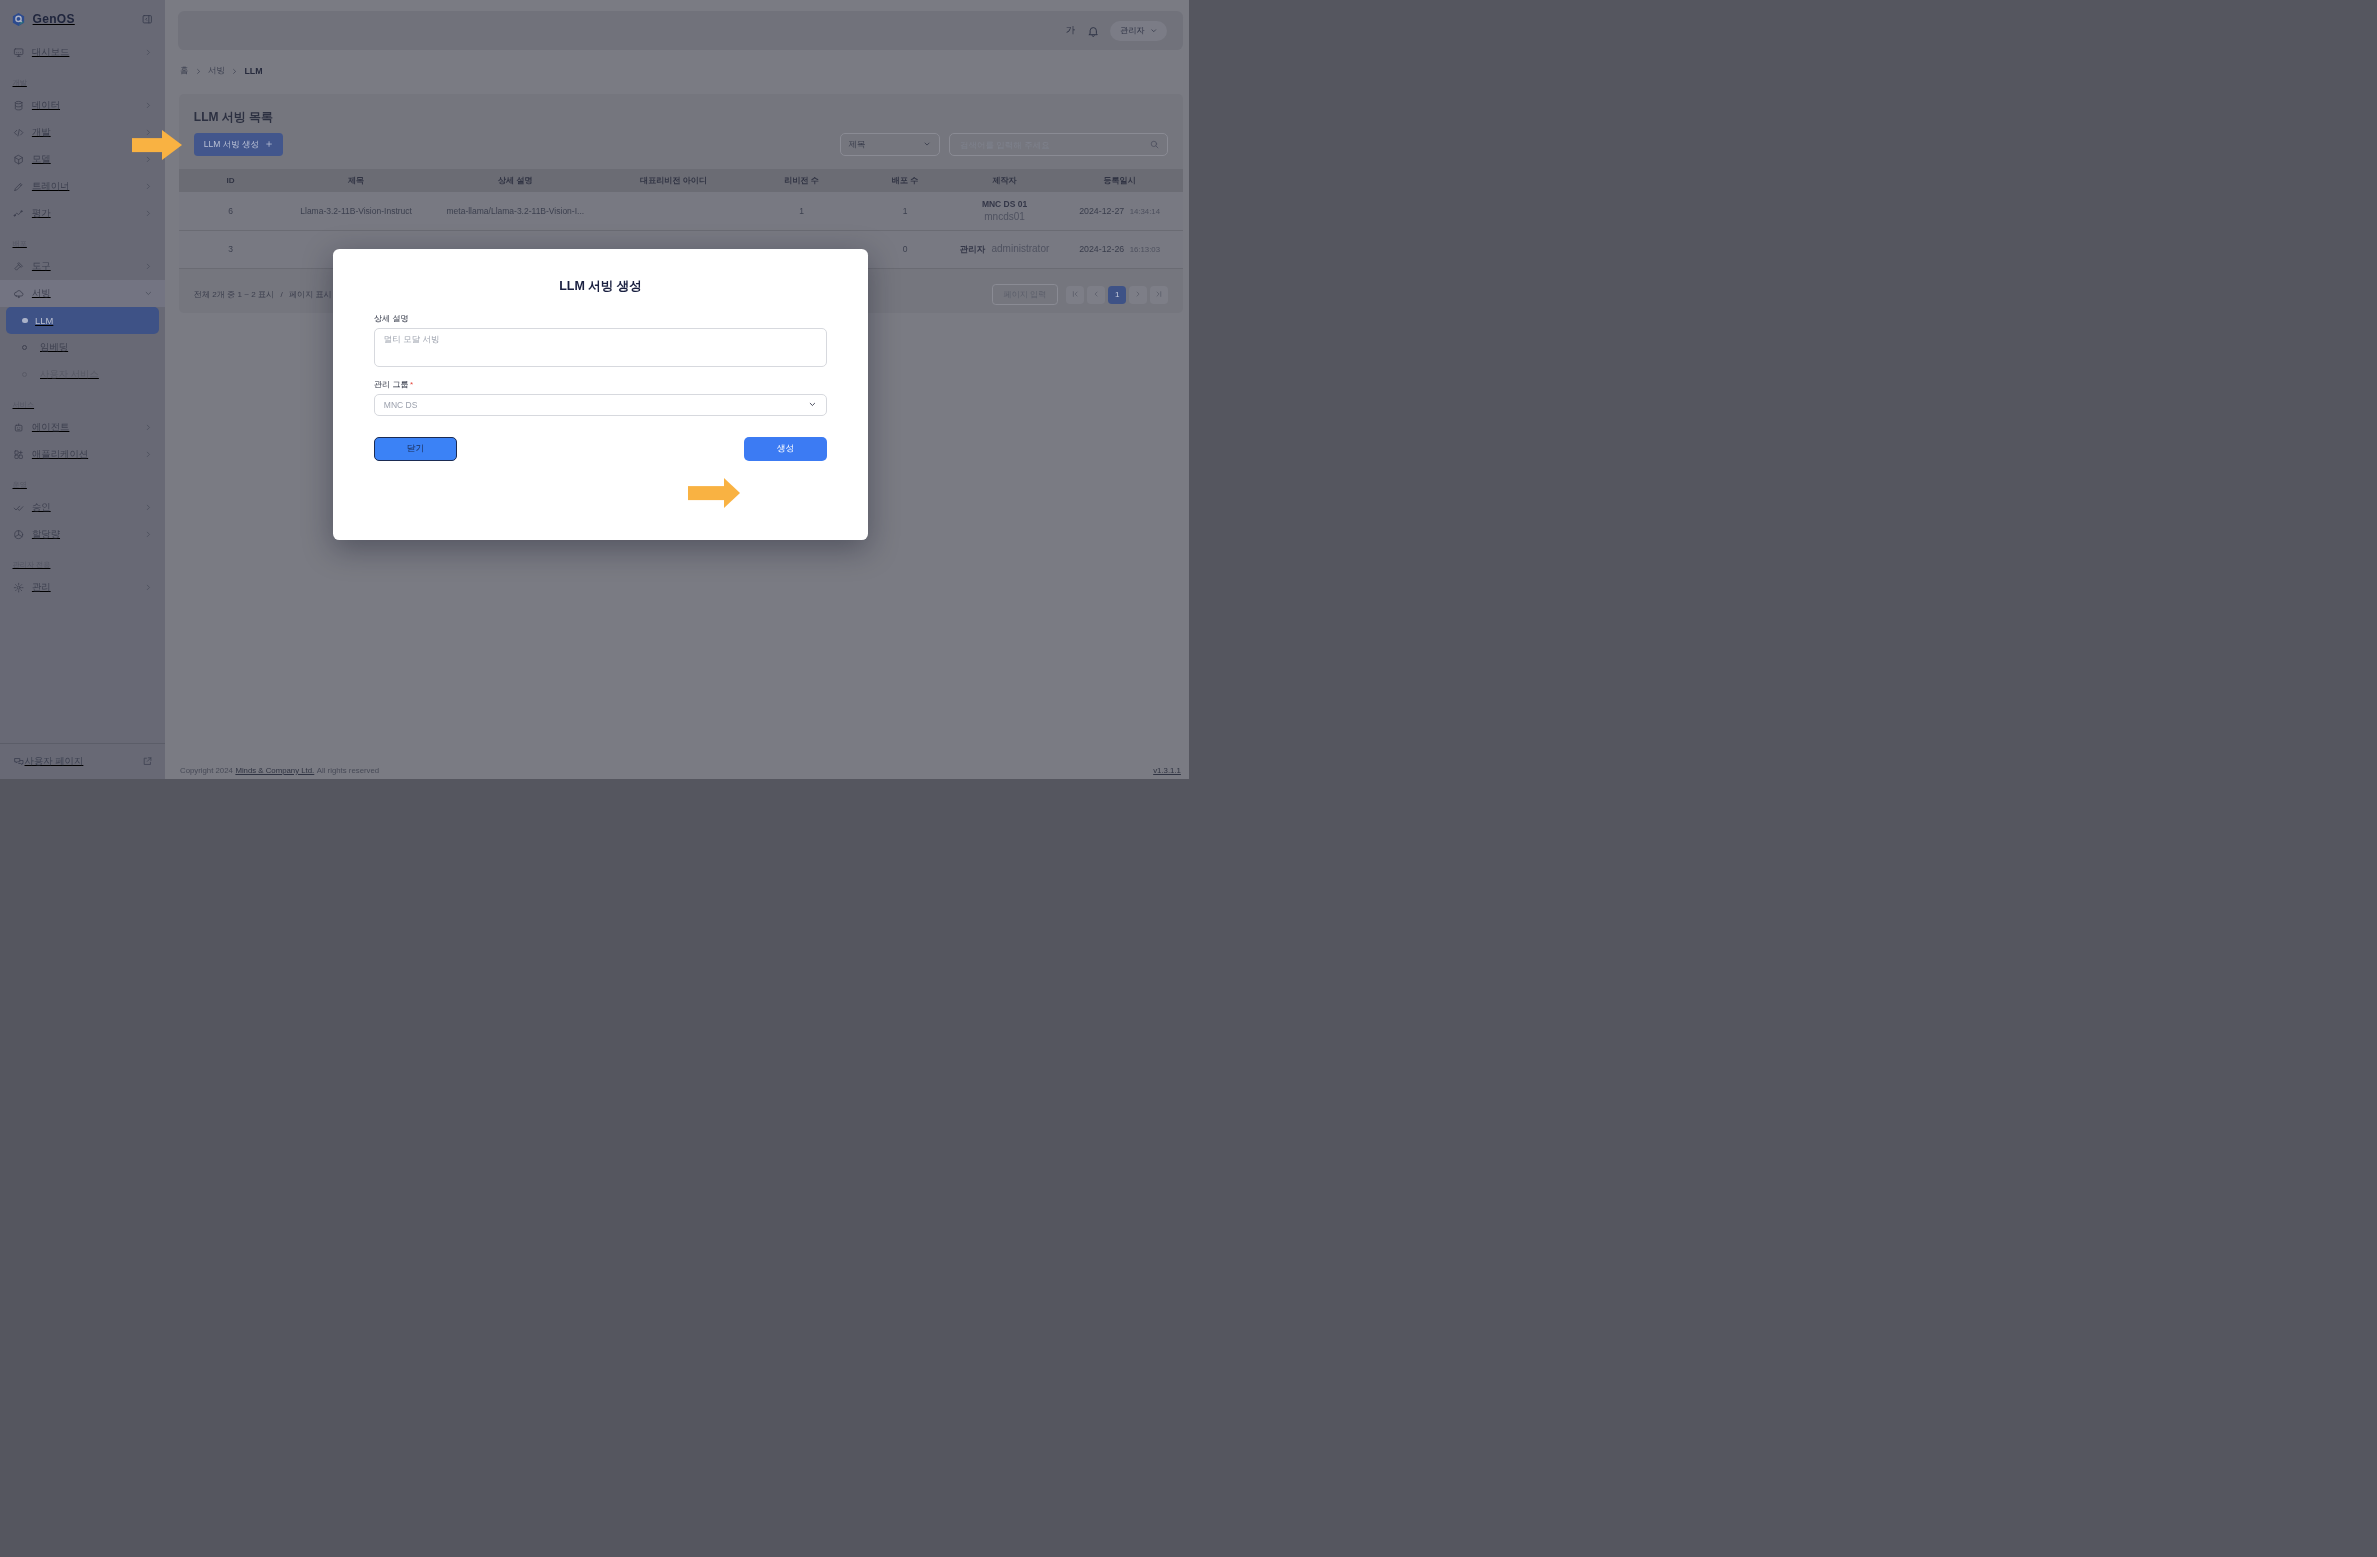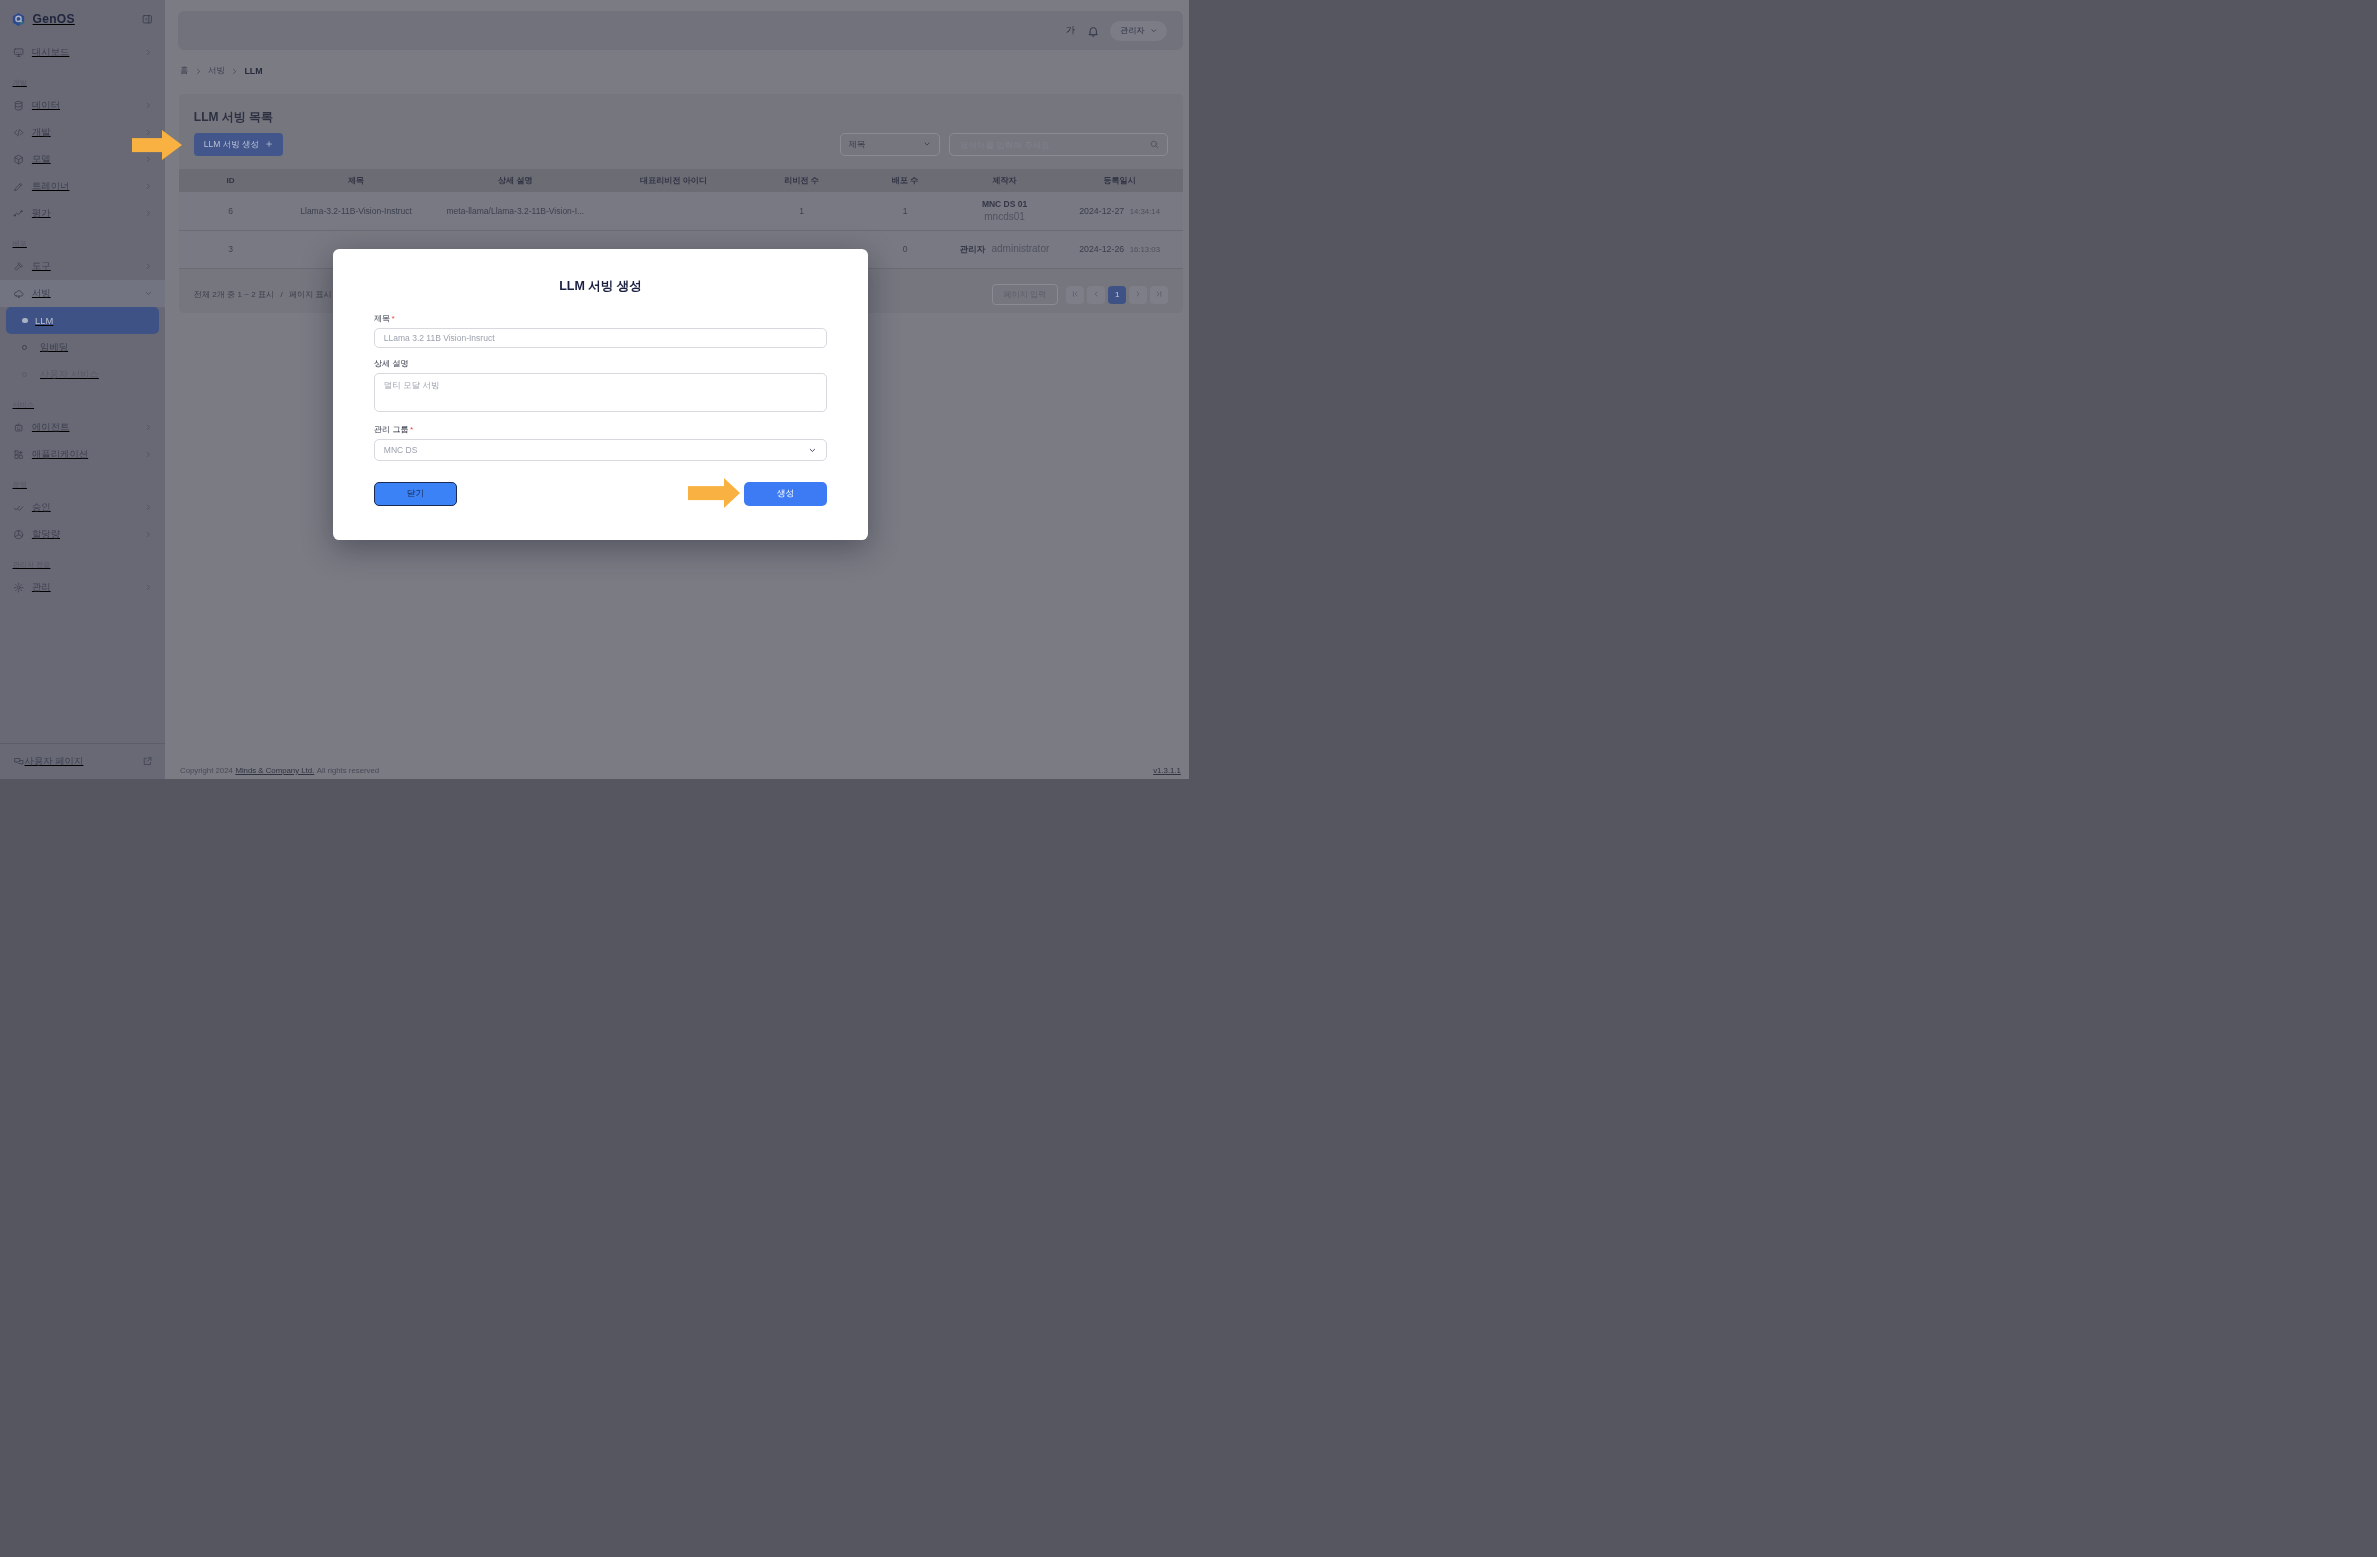--- a/index.html
+++ b/index.html
@@ -547,26 +547,20 @@
       <span class="flink">Minds &amp; Company Ltd.</span>
       <span>All rights reserved</span>
       <span class="fversion">v1.3.1.1</span>
     </div>
   </div>
 
   <div class="modal">
     <div class="modal-title">LLM 서빙 생성</div>
     <div class="modal-body">
 
-      <div class="field">
-        <div class="f-label">
-          <span>제목</span><span class="req">*</span>
-        </div>
-        <input class="f-input" type="text" value="LLama 3.2 11B Vision-Insruct" style="">
-      </div>
 
       <div class="field">
         <div class="f-label">
           <span>상세 설명</span>
         </div>
         <textarea class="f-textarea" style="">멀티 모달 서빙</textarea>
       </div>
 
       <div class="field">
         <div class="f-label">

